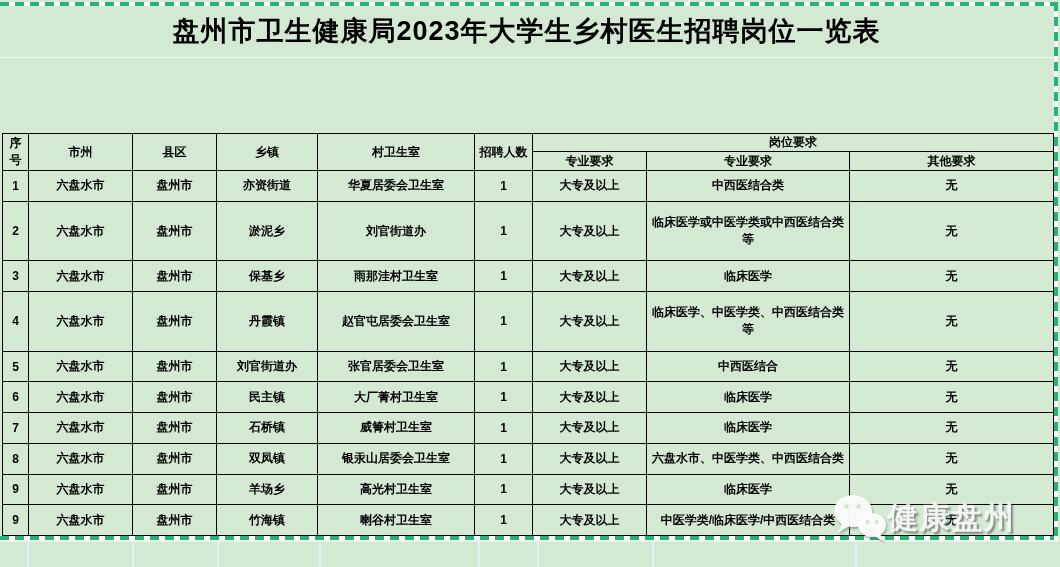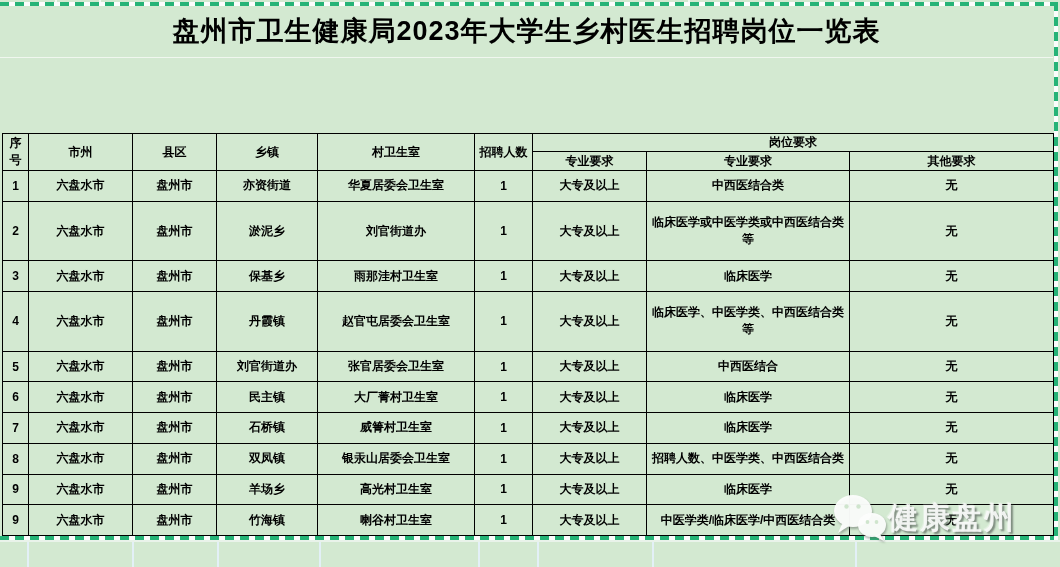--- a/index.html
+++ b/index.html
@@ -181,21 +181,21 @@
       <td>无</td>
     </tr>
         <tr>
       <td>8</td>
       <td>六盘水市</td>
       <td>盘州市</td>
       <td>双凤镇</td>
       <td>银汞山居委会卫生室</td>
       <td>1</td>
       <td>大专及以上</td>
-      <td>招聘人数、中医学类、中西医结合类</td>
+      <td>六盘水市、中医学类、中西医结合类</td>
       <td>无</td>
     </tr>
         <tr>
       <td>9</td>
       <td>六盘水市</td>
       <td>盘州市</td>
       <td>羊场乡</td>
       <td>高光村卫生室</td>
       <td>1</td>
       <td>大专及以上</td>

